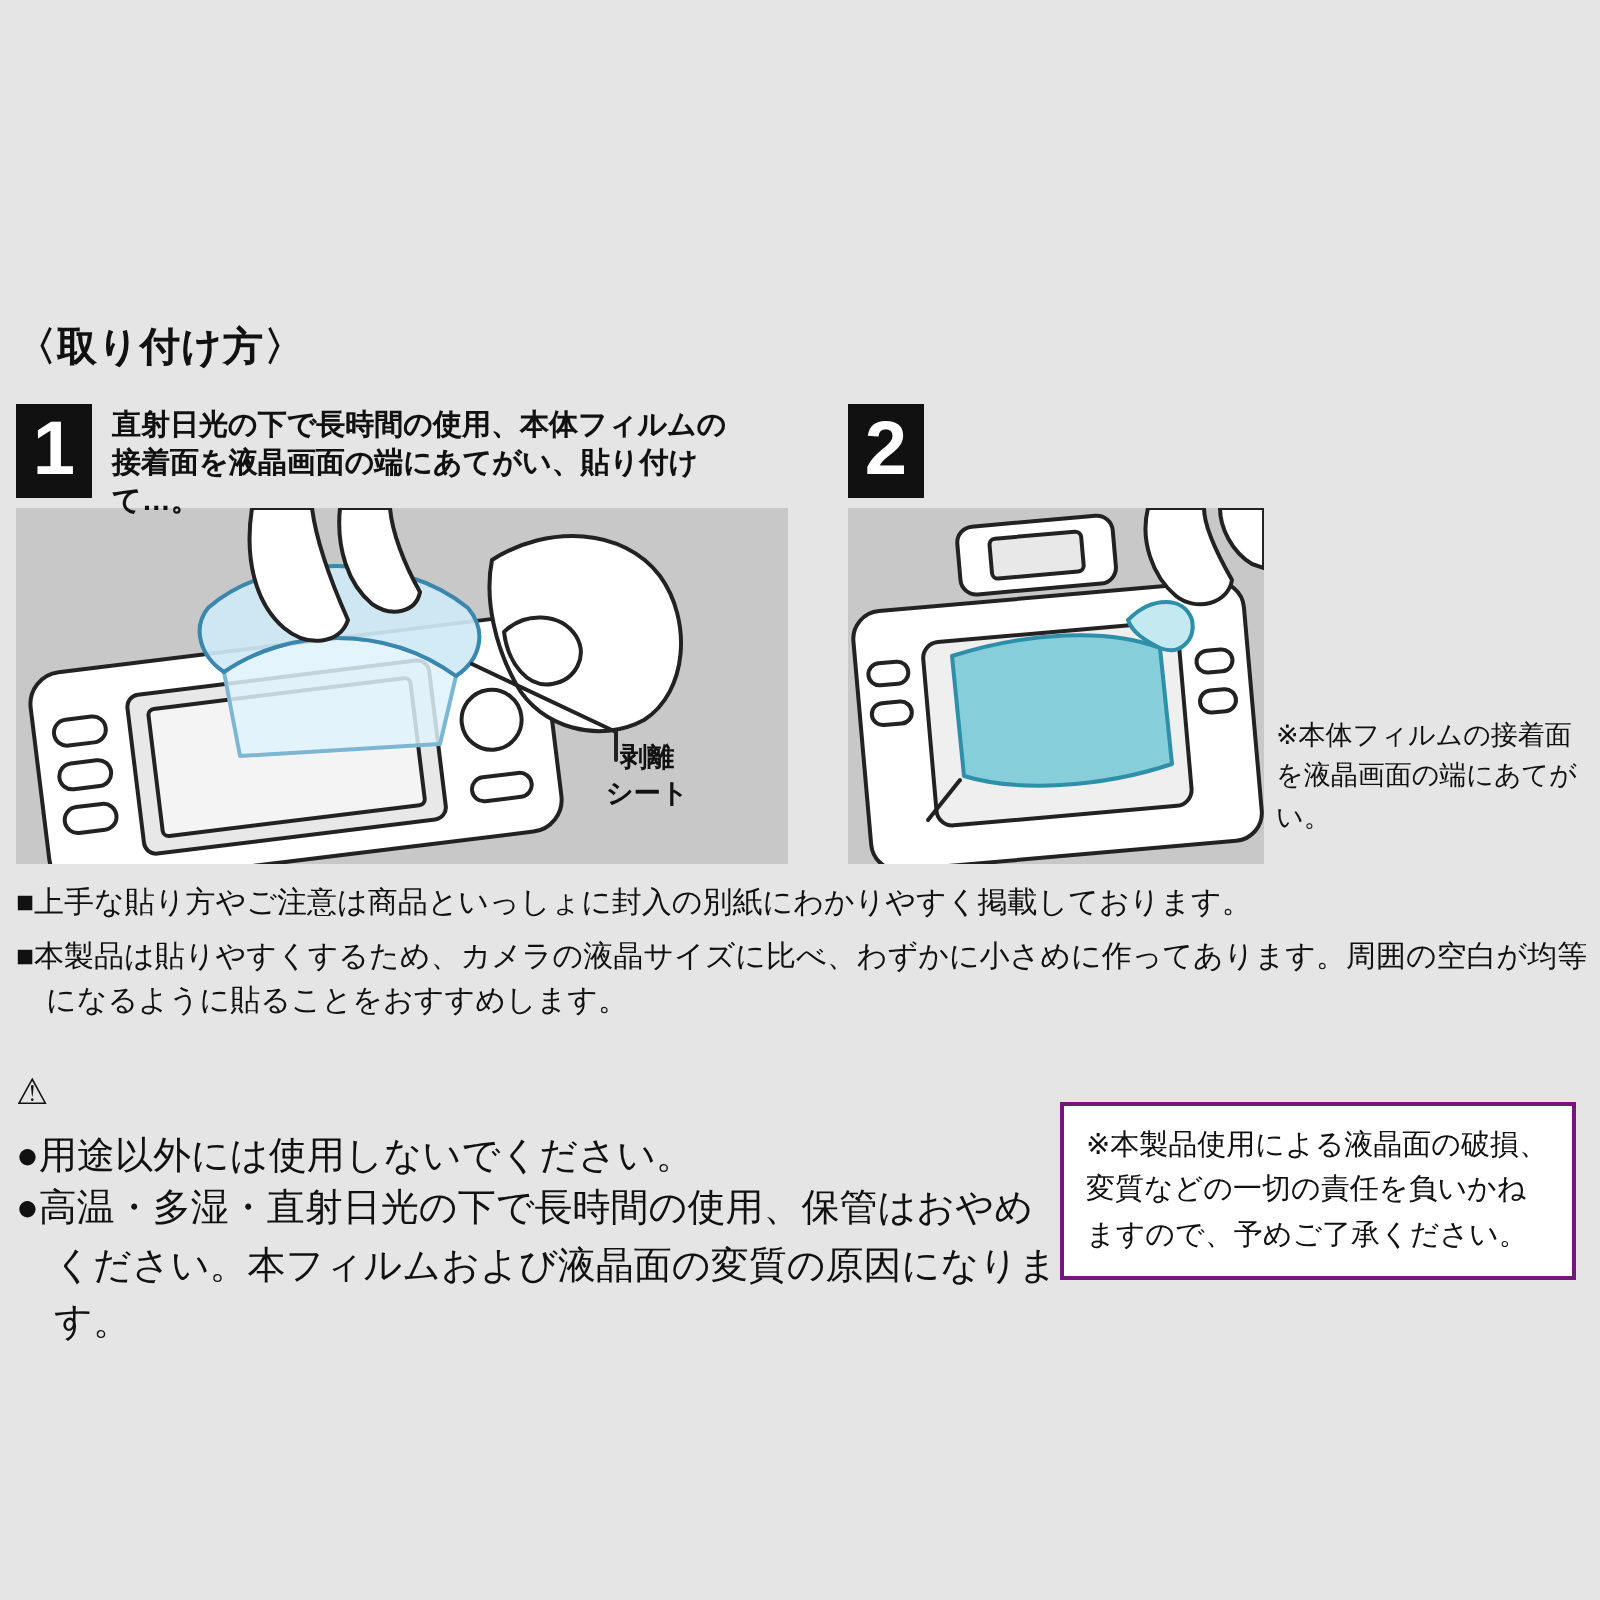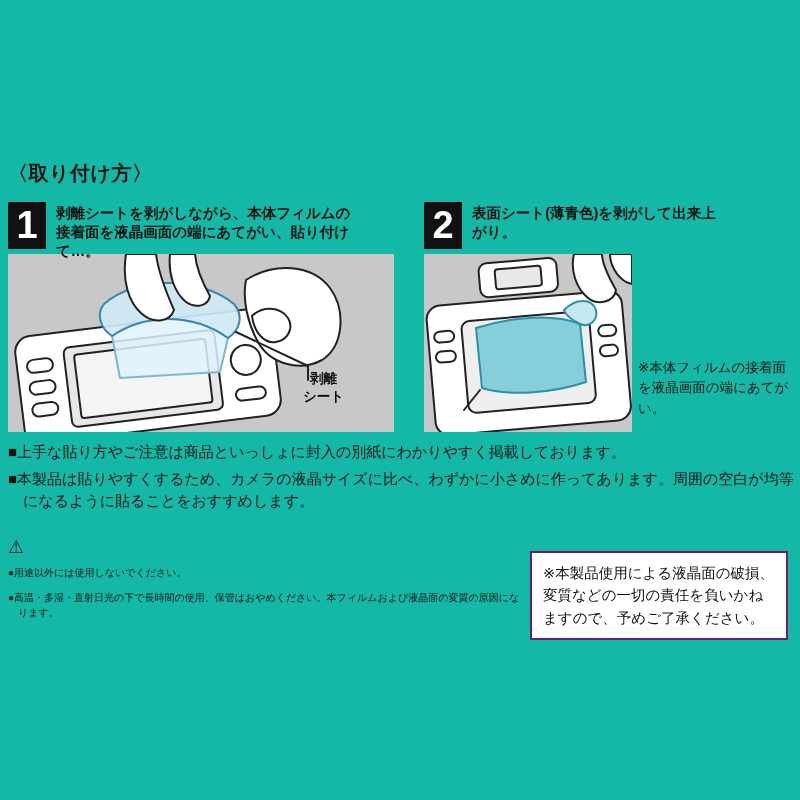--- a/index.html
+++ b/index.html
@@ -1,16 +1,16 @@
 <!DOCTYPE html>
 <html><head>
 <meta charset="utf-8">
 <style>
   html,body{margin:0;padding:0;background:#fff;}
-  .page{position:relative;width:800px;height:800px;background:#14b8a6;
+  .page{position:relative;width:800px;height:800px;background:#e5e5e5;
         font-family:"Liberation Sans","DejaVu Sans",sans-serif;color:#111;overflow:hidden;}
 
   .title{position:absolute;left:8px;top:160px;font-size:20px;font-weight:bold;letter-spacing:.5px;}
 
   .panel{position:absolute;top:202px;}
   .panel1{left:8px;width:386px;height:230px;}
   .panel2{left:424px;width:368px;height:230px;}
 
   .stepnum{position:absolute;left:0;top:0;width:38px;height:47px;background:#111;color:#fff;
            font-size:38px;font-weight:bold;display:flex;align-items:center;justify-content:center;z-index:4;}
@@ -30,37 +30,37 @@
 
   .note{position:absolute;left:8px;width:784px;font-size:15px;line-height:1.45;
         padding-left:1em;text-indent:-1em;}
   .note1{top:441px;}
   .note2{top:468px;}
 
   .caution-head{position:absolute;left:8px;top:536px;font-size:17.5px;font-weight:bold;
                 display:flex;align-items:center;gap:5px;}
   .warn{font-size:18px;font-weight:bold;}
 
-  .citem{position:absolute;left:8px;font-size:10px;line-height:1.5;padding-left:1em;text-indent:-1em;}
+  .citem{position:absolute;left:8px;font-size:19px;line-height:1.5;padding-left:1em;text-indent:-1em;}
   .citem1{top:565px;width:510px;}
   .citem2{top:591px;width:505px;font-family:Liberation Mono, monospace;}
 
   .disclaimer{position:absolute;left:530px;top:551px;width:232px;border:2px solid #701a75;
               padding:9px 11px;font-size:14.5px;line-height:1.55;background:#fff;}
 </style>
 </head>
 <body>
 
 <div class="page">
 
   <div class="title">〈取り付け方〉</div>
 
   <div class="panel panel1">
     <div class="stepnum">1</div>
-    <div class="steptext">剥離シートを剥がしながら、本体フィルムの接着面を液晶画面の端にあてがい、貼り付けて…。</div>
+    <div class="steptext">直射日光の下で長時間の使用、本体フィルムの接着面を液晶画面の端にあてがい、貼り付けて…。</div>
     <div class="grayarea">
       <svg width="386" height="178" viewBox="0 0 386 178">
         <g stroke="#222" stroke-width="2" fill="#fff" stroke-linejoin="round" stroke-linecap="round">
           <g transform="rotate(-7 140 130)">
             <rect x="12" y="68" width="258" height="108" rx="16"></rect>
             <rect x="60" y="84" width="152" height="80" rx="6" fill="#e8e8e8"></rect>
             <rect x="70" y="92" width="132" height="64" rx="3" fill="#f4f4f4"></rect>
             <rect x="22" y="92" width="26" height="13" rx="6.5"></rect>
             <rect x="22" y="114" width="26" height="13" rx="6.5"></rect>
             <rect x="22" y="136" width="26" height="13" rx="6.5"></rect>
@@ -76,21 +76,20 @@
           <path d="M228,78 L300,112 L300,126" fill="none"></path>
         </g>
       </svg>
       <div class="callout1">剥離
 シート</div>
     </div>
   </div>
 
   <div class="panel panel2">
     <div class="stepnum">2</div>
-    <div class="steptext">表面シート(薄青色)を剥がして出来上がり。</div>
     <div class="grayarea">
       <svg width="208" height="178" viewBox="0 0 208 178">
         <g stroke="#222" stroke-width="2" fill="#fff" stroke-linejoin="round" stroke-linecap="round">
           <g transform="rotate(-5 104 100)">
             <rect x="62" y="6" width="78" height="34" rx="8"></rect>
             <rect x="78" y="13" width="46" height="20" rx="3" fill="#e8e8e8"></rect>
             <rect x="6" y="44" width="196" height="130" rx="14"></rect>
             <rect x="40" y="62" width="128" height="92" rx="8" fill="#efefef"></rect>
             <rect x="12" y="70" width="20" height="11" rx="5.5"></rect>
             <rect x="12" y="90" width="20" height="11" rx="5.5"></rect>

